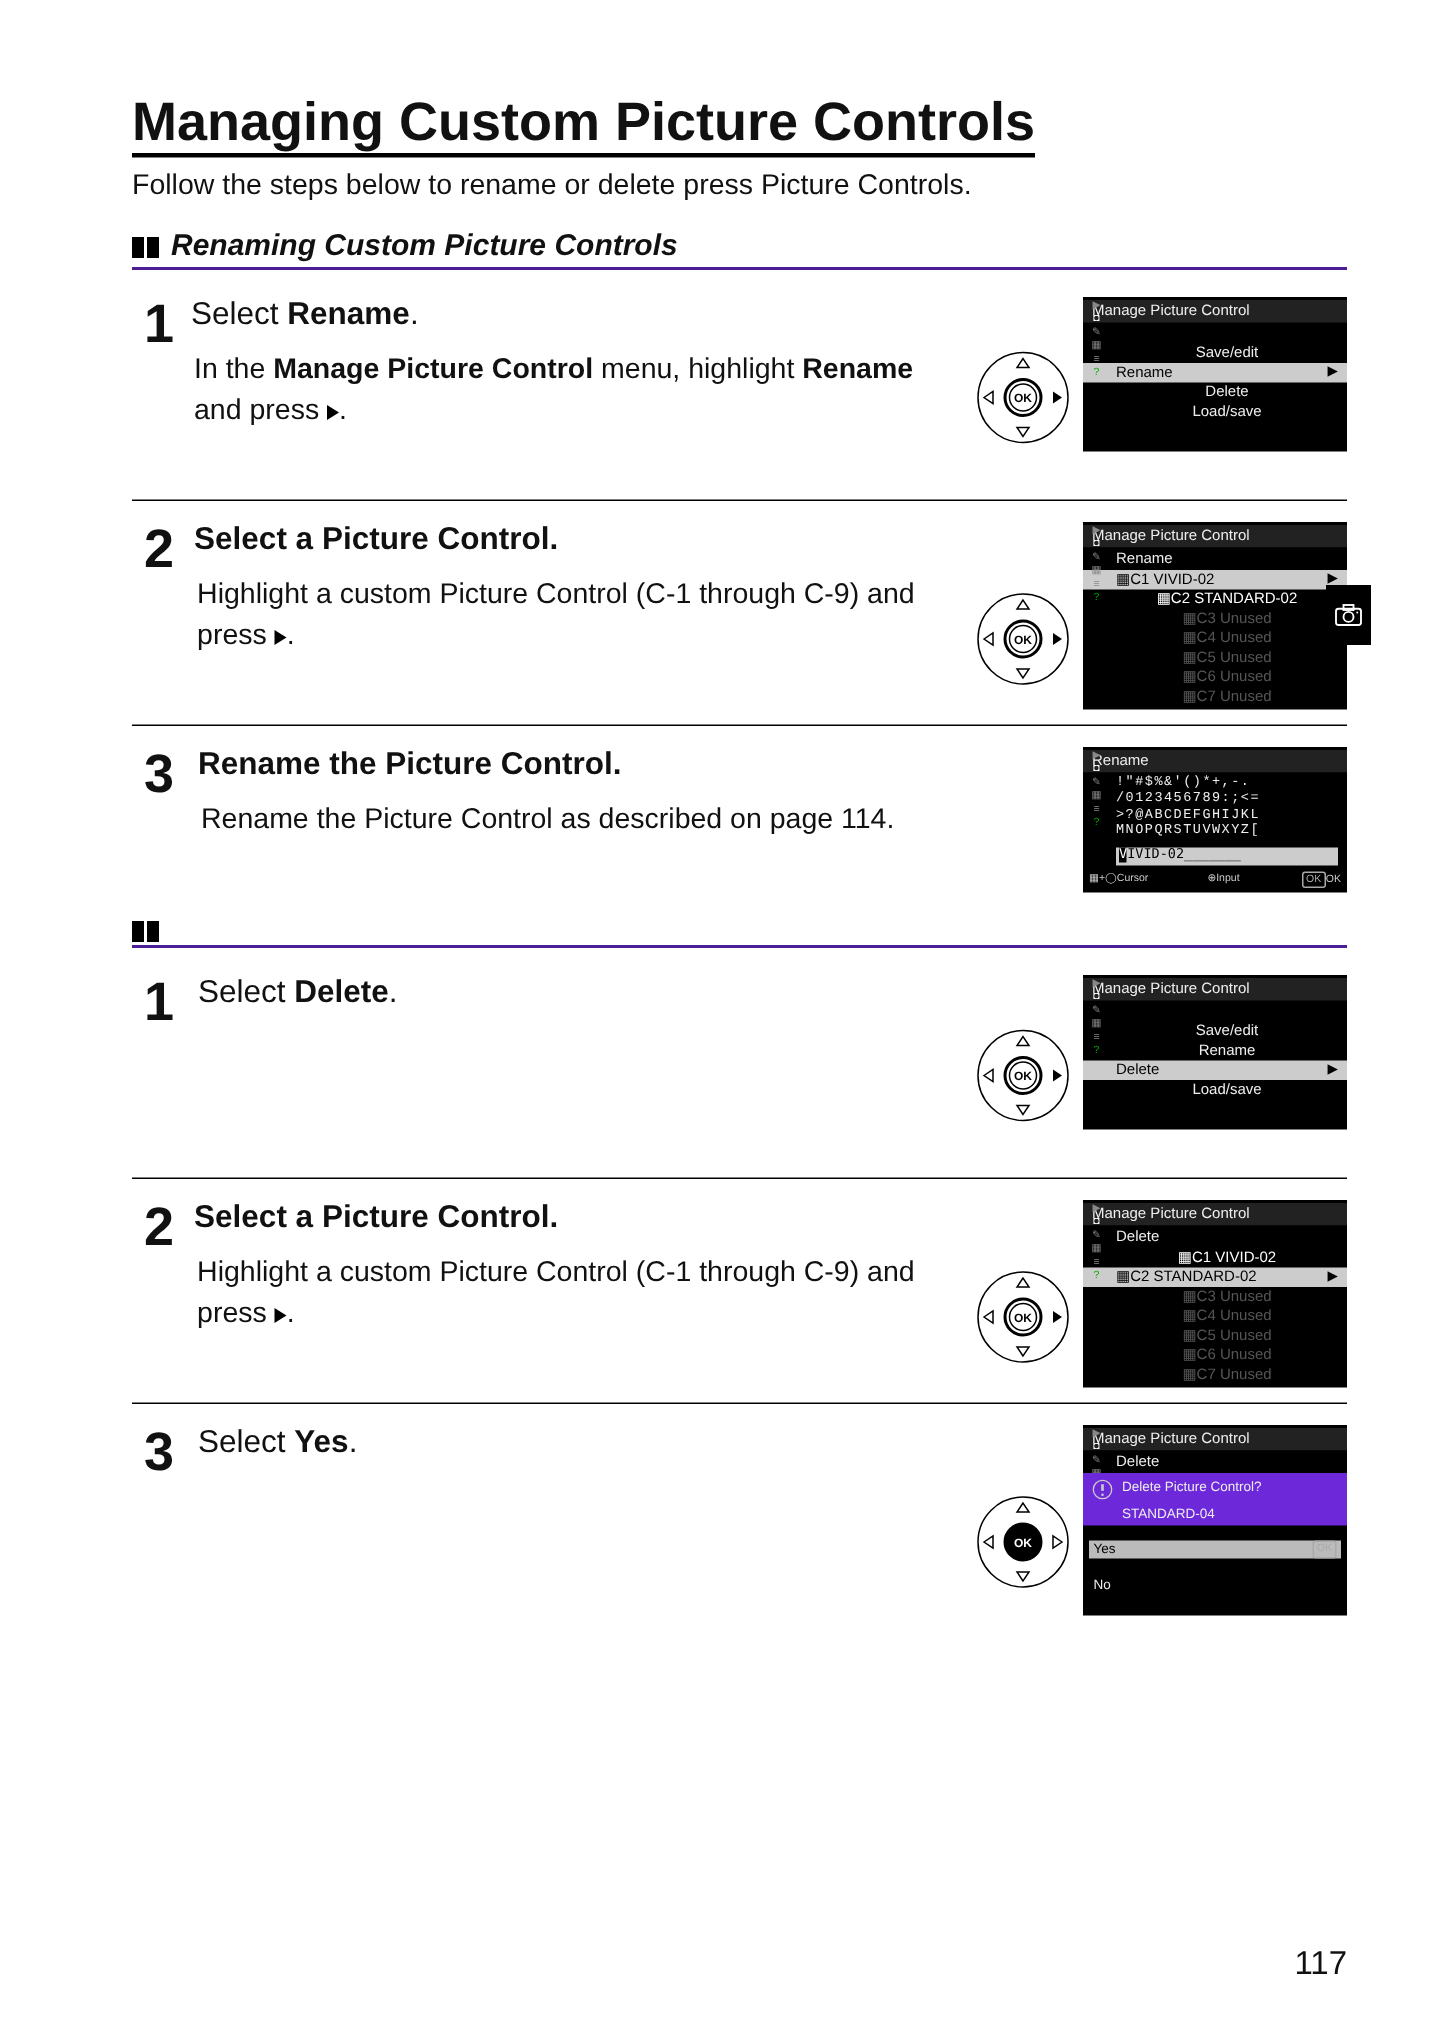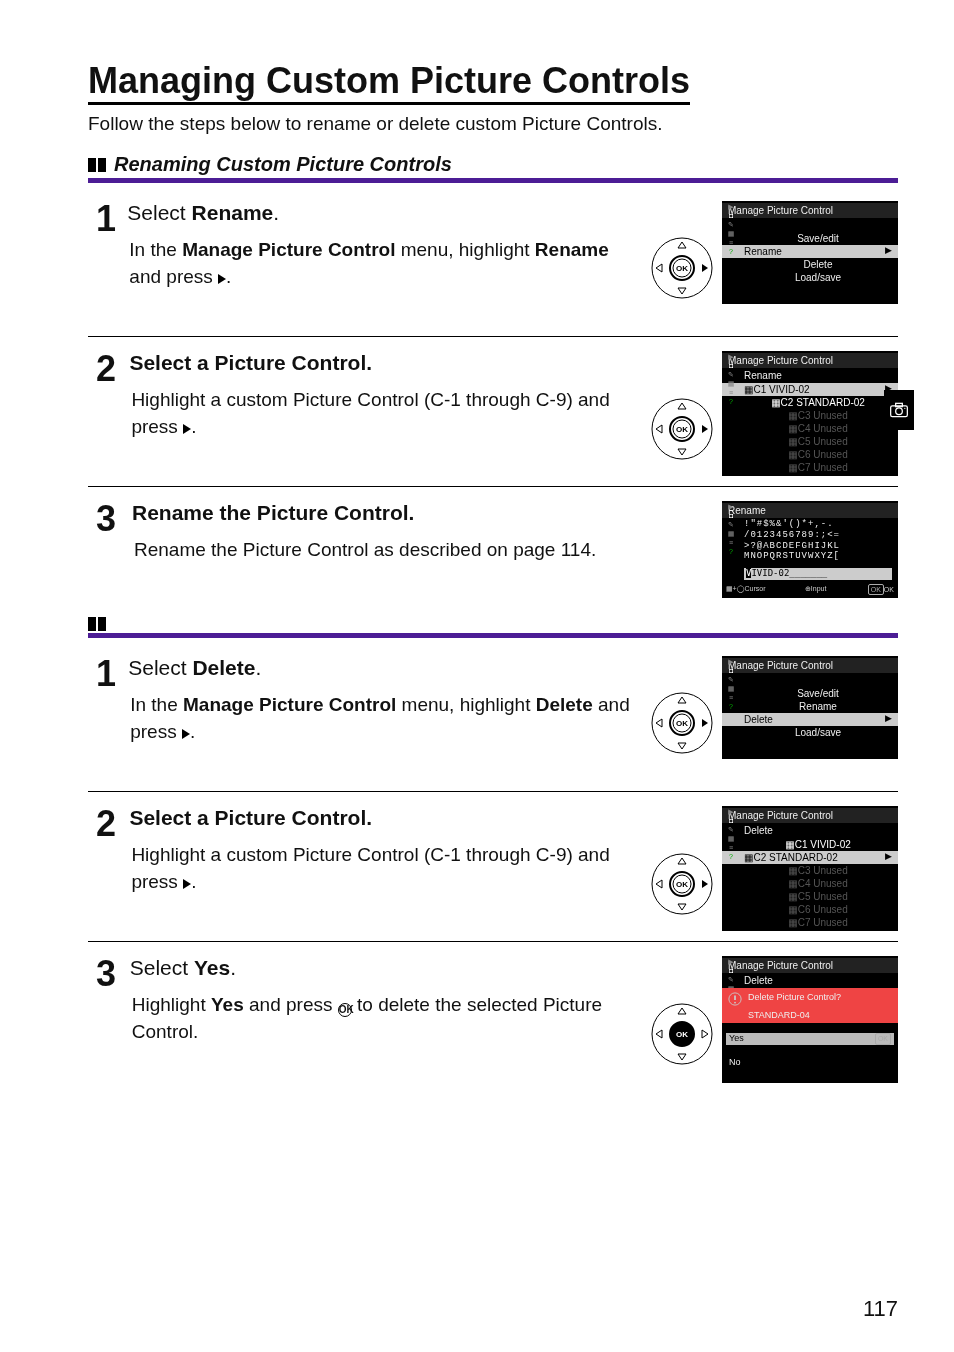--- a/index.html
+++ b/index.html
@@ -20,21 +20,21 @@
     margin-bottom: 8px;
   }
   .intro {
     font-size: 19px;
     margin-bottom: 18px;
   }
   .section-title {
     font-weight: 700;
     font-style: italic;
     font-size: 20px;
-    border-bottom: 5px solid #4c1d95;
+    border-bottom: 2px solid #4c1d95;
     display: flex;
     align-items: center;
     gap: 4px;
     padding-bottom: 2px;
     margin-bottom: 4px;
   }
   .double-bar {
     display: inline-block;
     width: 18px;
     height: 14px;
@@ -158,41 +158,41 @@
     font-family: "Courier New", monospace;
     font-size:9px; line-height:1.2; letter-spacing:1px;
   }
   .lcd .inputline {
     background:#ccc; color:#000; margin:3px 6px 3px 22px;
     padding:0 2px; font-family: monospace; font-size:9px;
   }
   .lcd .footer { font-size:7px; color:#ccc; padding:1px 4px; display:flex; justify-content:space-between; }
   
   .confirm {
-    background:#ef4444; color:#eee;
+    background:#6d28d9; color:#eee;
     padding:4px 4px 2px 26px;
     position:relative;
     font-size:9px;
   }
   .confirm .warn {
     position:absolute; left:6px; top:4px;
     width:14px; height:14px;
   }
   .yn { font-size:9px; margin:0 4px; }
   .yn .yes { background:#bbb; color:#000; display:flex; justify-content:space-between; padding:0 3px; }
   .yn .no  { color:#eee; padding:12px 3px; }
 </style>
 </head>
 <body>
 
 
 
 
 <h1>Managing Custom Picture Controls</h1>
-<p class="intro">Follow the steps below to rename or delete custom Picture Controls.</p>
+<p class="intro">Follow the steps below to rename or delete press Picture Controls.</p>
 
 
 <div class="section-title">
   <span class="double-bar"></span>
   <span>Renaming Custom Picture Controls</span>
 </div>
 
 <div class="steps">
 
   <div class="step">
@@ -328,23 +328,20 @@
 </div>
 
 <div class="steps">
 
   <div class="step">
     <div class="step-num">1</div>
     <div class="step-text">
       <div class="head">
         <span>Select </span><b>Delete</b><span>.</span>
       </div>
-      <div class="body">
-        <span>In the </span><b>Manage Picture Control</b><span> menu, highlight </span><b>Delete</b><span> and press </span><span class="right-tri"></span>.
-      </div>
     </div>
     <div class="step-gfx">
       <div class="dial">
         <svg viewBox="0 0 64 64">
           <circle cx="32" cy="32" r="30" fill="none" stroke="#000"></circle>
           <circle cx="32" cy="32" r="12" fill="none" stroke="#000" stroke-width="2"></circle>
           <circle cx="32" cy="32" r="9" fill="none" stroke="#000"></circle>
           <text x="32" y="35" font-size="8" text-anchor="middle" font-weight="700">OK</text>
           <polygon points="32,6 28,12 36,12" fill="none" stroke="#000"></polygon>
           <polygon points="32,58 28,52 36,52" fill="none" stroke="#000"></polygon>
@@ -419,23 +416,20 @@
         <div class="row dim">▦<span>C7 Unused</span></div>
       </div>
     </div>
   </div>
 
   <div class="step noborder">
     <div class="step-num">3</div>
     <div class="step-text">
       <div class="head">
         <span>Select </span><b>Yes</b><span>.</span>
-      </div>
-      <div class="body">
-        <span>Highlight </span><b>Yes</b><span> and press </span><span class="ok-glyph">OK</span><span> to delete the selected Picture Control.</span>
       </div>
     </div>
     <div class="step-gfx">
       <div class="dial">
         <svg viewBox="0 0 64 64">
           <circle cx="32" cy="32" r="30" fill="none" stroke="#000"></circle>
           <circle cx="32" cy="32" r="12" fill="#000" stroke="#000" stroke-width="2"></circle>
           <text x="32" y="35" font-size="8" text-anchor="middle" font-weight="700" fill="#fff">OK</text>
           <polygon points="32,6 28,12 36,12" fill="none" stroke="#000"></polygon>
           <polygon points="32,58 28,52 36,52" fill="none" stroke="#000"></polygon>

